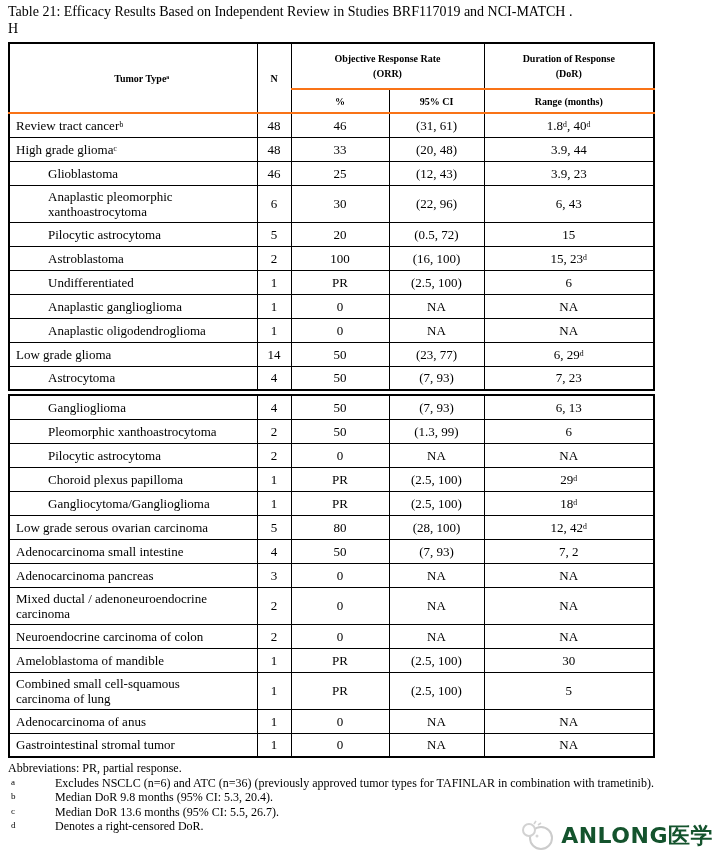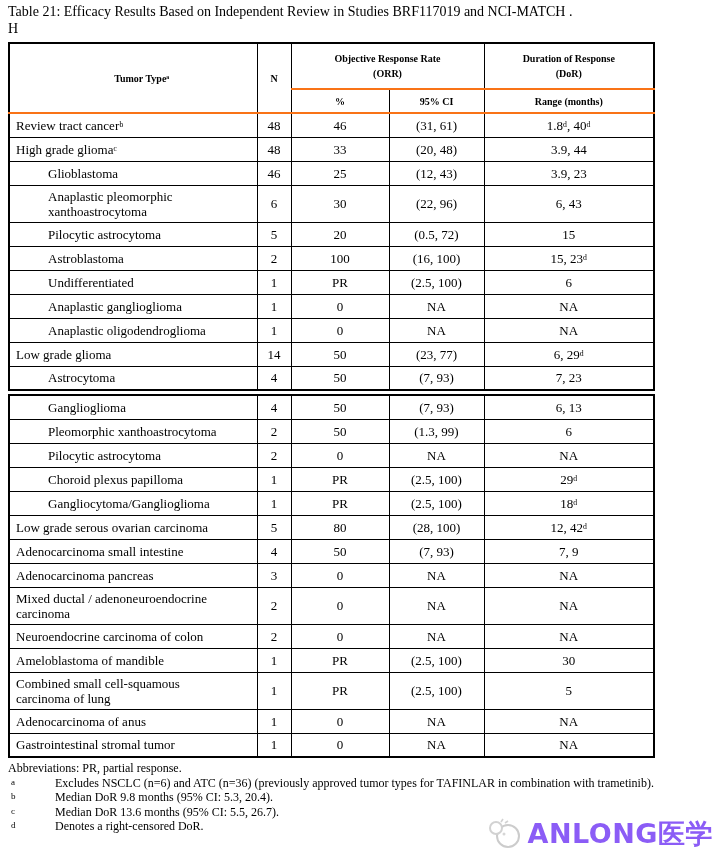--- a/index.html
+++ b/index.html
@@ -67,23 +67,23 @@
   }
 
   .watermark {
     position: absolute;
     right: 5px; bottom: 8px;
     display: flex; align-items: center; gap: 5px;
     pointer-events: none;
   }
   .wm-text {
     font-family: "DejaVu Sans", "Liberation Sans", sans-serif;
-    font-size: 27px;
+    font-size: 22px;
     font-weight: bold;
-    color: #8b5cf6;
+    color: #14532d;
     letter-spacing: 0.5px;
     text-shadow: 1px 1px 0 #ffffff;
   }
 </style>
 </head>
 <body>
 
 <div class="doc-title">Table 21: Efficacy Results Based on Independent Review in Studies BRF117019 and NCI-MATCH .
 H</div>
 
@@ -241,21 +241,21 @@
         <td class="c-num">5</td>
         <td class="c-num">80</td>
         <td class="c-num">(28, 100)</td>
         <td class="c-num">12, 42ᵈ</td>
       </tr>
       <tr>
         <td class="c-label">Adenocarcinoma small intestine</td>
         <td class="c-num">4</td>
         <td class="c-num">50</td>
         <td class="c-num">(7, 93)</td>
-        <td class="c-num">7, 9</td>
+        <td class="c-num">7, 2</td>
       </tr>
       <tr>
         <td class="c-label">Adenocarcinoma pancreas</td>
         <td class="c-num">3</td>
         <td class="c-num">0</td>
         <td class="c-num">NA</td>
         <td class="c-num">NA</td>
       </tr>
       <tr>
         <td class="c-label">Mixed ductal / adenoneuroendocrine

